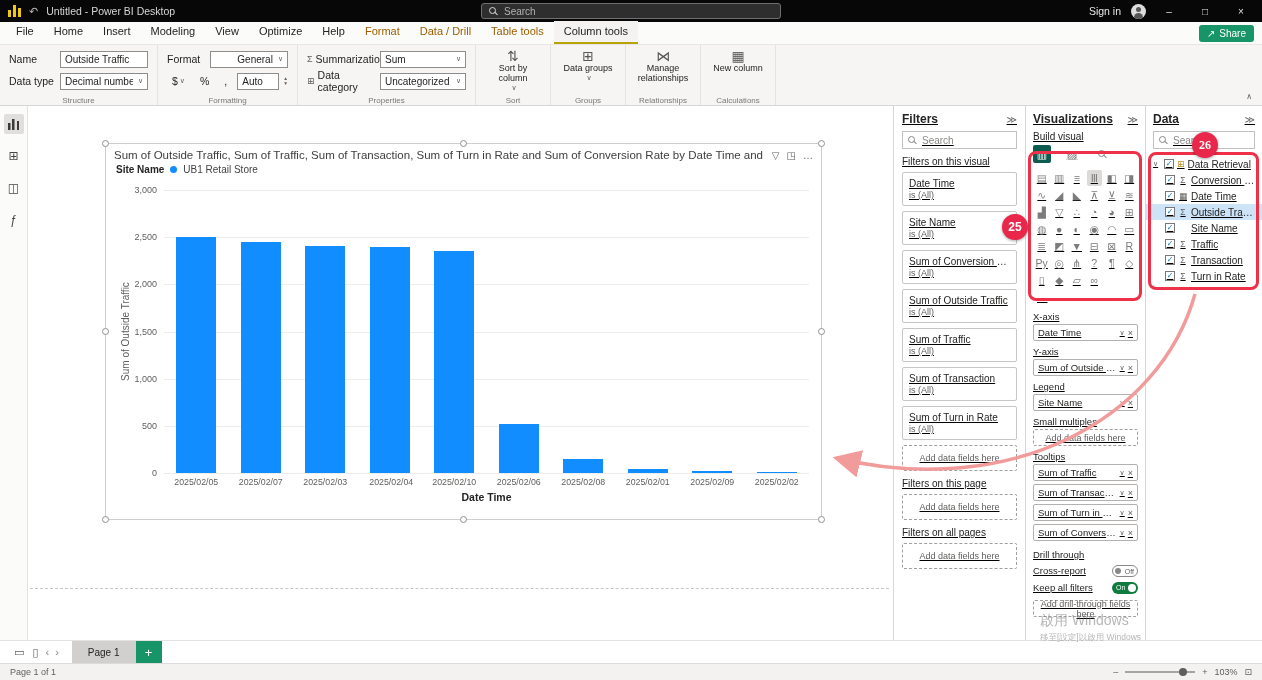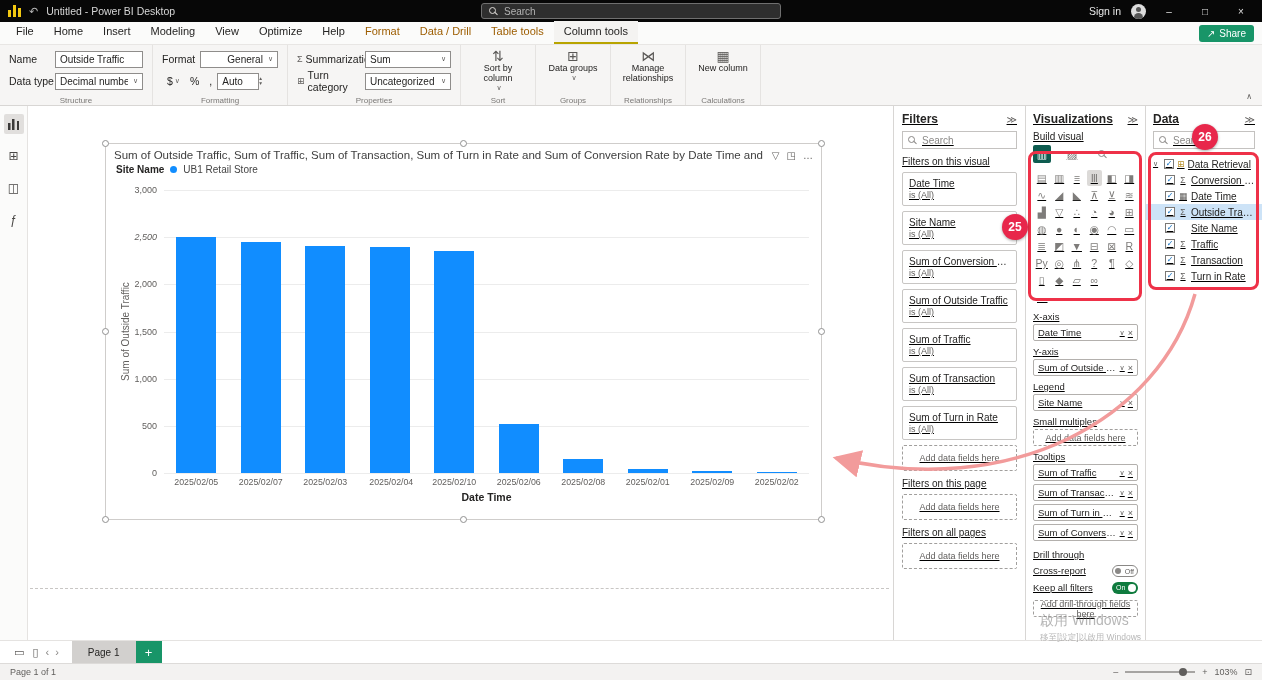--- a/index.html
+++ b/index.html
@@ -34,21 +34,21 @@
   .tab{padding:0 10px;font-size:11px;color:#252423;line-height:21px;cursor:default;}
   .tab.ctx{color:var(--context-tab-amber);}
   .tab.ctx.active{color:#252423;border-bottom:2px solid var(--active-tab-underline);background:#f4f3f1;}
   .share-btn{position:absolute;right:8px;top:3px;height:17px;background:var(--share-green);color:#fff;
              border-radius:3px;display:flex;align-items:center;gap:4px;padding:0 8px;font-size:10px;}
 
   
   .ribbon{height:61px;background:#f6f5f4;border-bottom:1px solid #d8d6d4;display:flex;position:relative;}
   .rgroup{position:relative;padding:4px 9px 12px 9px;border-right:1px solid #e5e3e1;}
   .glabel{position:absolute;bottom:0;left:0;right:0;text-align:center;font-size:8px;color:#7a7876;}
-  .rrow{display:flex;align-items:center;height:20px;margin-bottom:2px;font-size:10.5px;color:#252423;}
+  .rrow{display:flex;align-items:center;gap:5px;height:20px;margin-bottom:2px;font-size:10.5px;color:#252423;}
   .rlbl{width:46px;flex:none;}
   .rlbl2{width:68px;flex:none;display:flex;gap:3px;align-items:center;}
   .rico{color:#605e5c;font-size:9px;}
   .rinput{border:1px solid #8f8d8b;background:#fff;height:17px;font-size:10px;padding:0 4px;
           display:flex;align-items:center;gap:3px;}
   .rinput .val{flex:1;white-space:nowrap;overflow:hidden;}
   .chev{color:#605e5c;font-size:7px;margin-left:2px;}
   .w88{width:88px;}.w78{width:78px;text-align:right;}.w86{width:86px;}.w46{width:42px;}
   .fmtbtn{border:1px solid transparent;padding:0 4px;display:flex;align-items:center;font-size:10.5px;color:#252423;}
   .spin{display:flex;flex-direction:column;font-size:5.5px;line-height:5px;color:#605e5c;justify-content:center;}
@@ -171,21 +171,21 @@
 
   
   .ann{position:absolute;pointer-events:none;z-index:40;}
   .ann-box{border:3px solid var(--annotation-box-red);border-radius:8px;}
   .ann-badge{width:26px;height:26px;border-radius:50%;background:var(--annotation-red);color:#fff;
              font-size:12px;font-weight:bold;display:flex;align-items:center;justify-content:center;
              box-shadow:0 1px 3px rgba(0,0,0,.35);}
   .box25{left:1028px;top:151px;width:114px;height:150px;}
   .b25{left:1002px;top:214px;}
   .box26{left:1148px;top:152px;width:111px;height:138px;}
-  .b26{left:1192px;top:124px;}
+  .b26{left:1192px;top:132px;font-family:Liberation Serif, serif;}
   .arrow-svg{left:0;top:0;}
   .watermark{position:absolute;left:1040px;top:612px;z-index:45;color:rgba(110,110,110,.5);pointer-events:none;}
   .wm1{font-size:14px;}
   .wm2{font-size:8.5px;margin-top:2px;}
 </style>
 </head>
 <body>
 
 <div id="app" style="--accent-blue: #118DFF; --share-green: #189568; --toggle-on-green: #0f7b3e; --annotation-red: #e8274b; --annotation-box-red: #ee3148; --annotation-arrow-pink: #f29b9b; --context-tab-amber: #9d5d00; --active-tab-underline: #b8a400;">
 
@@ -277,21 +277,21 @@
             <span>Summarization</span>
           </span>
         <span class="rinput w86">
             <span class="val">Sum</span>
             <span class="chev">∨</span>
           </span>
       </div>
       <div class="rrow">
         <span class="rlbl2">
             <span class="rico">⊞</span>
-            <span>Turn category</span>
+            <span>Data category</span>
           </span>
         <span class="rinput w86">
             <span class="val">Uncategorized</span>
             <span class="chev">∨</span>
           </span>
       </div>
       <div class="glabel">Properties</div>
     </div>
 
     <div class="rgroup">
@@ -379,21 +379,21 @@
             <div class="ytick" style="top: 283px;">0</div>
             <div class="gridline" style="top: 235.833px;"></div>
             <div class="ytick" style="top: 235.833px;">500</div>
             <div class="gridline" style="top: 188.667px;"></div>
             <div class="ytick" style="top: 188.667px;">1,000</div>
             <div class="gridline" style="top: 141.5px;"></div>
             <div class="ytick" style="top: 141.5px;">1,500</div>
             <div class="gridline" style="top: 94.3333px;"></div>
             <div class="ytick" style="top: 94.3333px;">2,000</div>
             <div class="gridline" style="top: 47.1667px;"></div>
-            <div class="ytick" style="top: 47.1667px; font-style: italic;">2,500</div>
+            <div class="ytick" style="top: 47.1667px;">2,500</div>
             <div class="gridline" style="top: 0px;"></div>
             <div class="ytick" style="top: 0px;">3,000</div>
             <div class="bar" style="left: 12.25px; width: 40px; height: 235.833px; background: rgb(17, 141, 255);"></div>
             <div class="xlab" style="left: 0px; width: 64.5px;">2025/02/05</div>
             <div class="bar" style="left: 76.75px; width: 40px; height: 231.117px; background: rgb(17, 141, 255);"></div>
             <div class="xlab" style="left: 64.5px; width: 64.5px;">2025/02/07</div>
             <div class="bar" style="left: 141.25px; width: 40px; height: 227.343px; background: rgb(17, 141, 255);"></div>
             <div class="xlab" style="left: 129px; width: 64.5px;">2025/02/03</div>
             <div class="bar" style="left: 205.75px; width: 40px; height: 226.4px; background: rgb(17, 141, 255);"></div>
             <div class="xlab" style="left: 195px; width: 64.5px;">2025/02/04</div>

